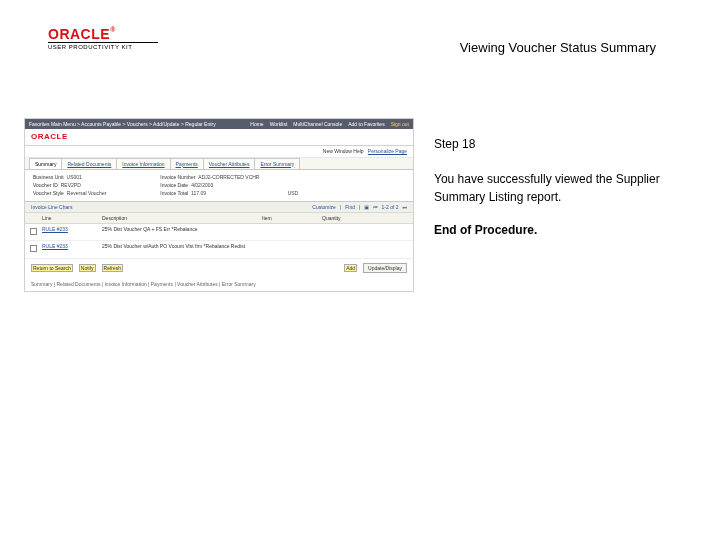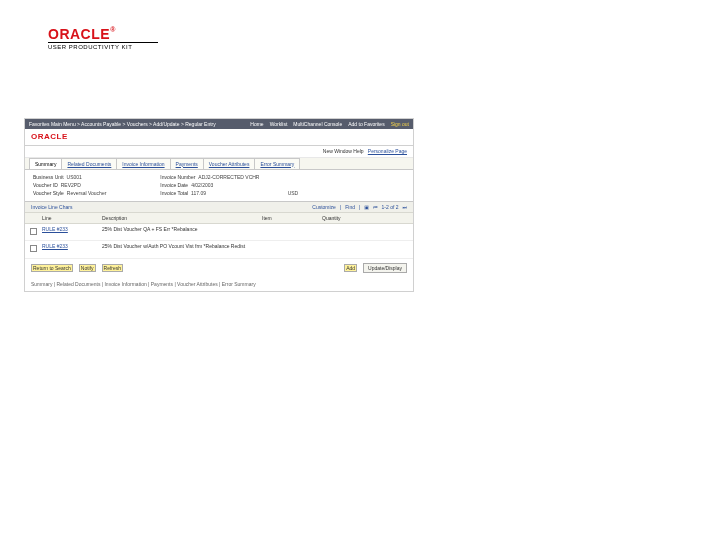--- a/index.html
+++ b/index.html
@@ -47,20 +47,21 @@
 </style>
 </head>
 <body>
 <div class="page">
 
   <div class="header">
     <div class="logo-block">
       <div class="oracle-logo"><span>ORACLE</span><sup>®</sup></div>
       <div class="upk-line">USER PRODUCTIVITY KIT</div>
     </div>
+    <div class="page-title">Viewing Voucher Status Summary</div>
   </div>
 
   <div class="content">
 
     <div class="screenshot">
       <div class="shot-topbar">
         <span>Favorites    Main Menu &gt; Accounts Payable &gt; Vouchers &gt; Add/Update &gt; Regular Entry</span>
         <span class="spacer"></span>
         <span>Home</span>
         <span>Worklist</span>
@@ -153,15 +154,20 @@
         <span class="mini-btn yellow">Return to Search</span>
         <span class="mini-btn yellow">Notify</span>
         <span class="mini-btn yellow">Refresh</span>
         <span style="flex:1"></span>
         <span class="mini-btn yellow">Add</span>
         <span class="mini-btn">Update/Display</span>
       </div>
       <div class="shot-footnote">Summary | Related Documents | Invoice Information | Payments | Voucher Attributes | Error Summary</div>
     </div>
 
+    <div class="instructions">
+      <div class="step">Step 18</div>
+      <div class="body">You have successfully viewed the Supplier Summary Listing report.</div>
+      <div class="end">End of Procedure.</div>
+    </div>
 
   </div>
 </div>
 
 </body></html>

